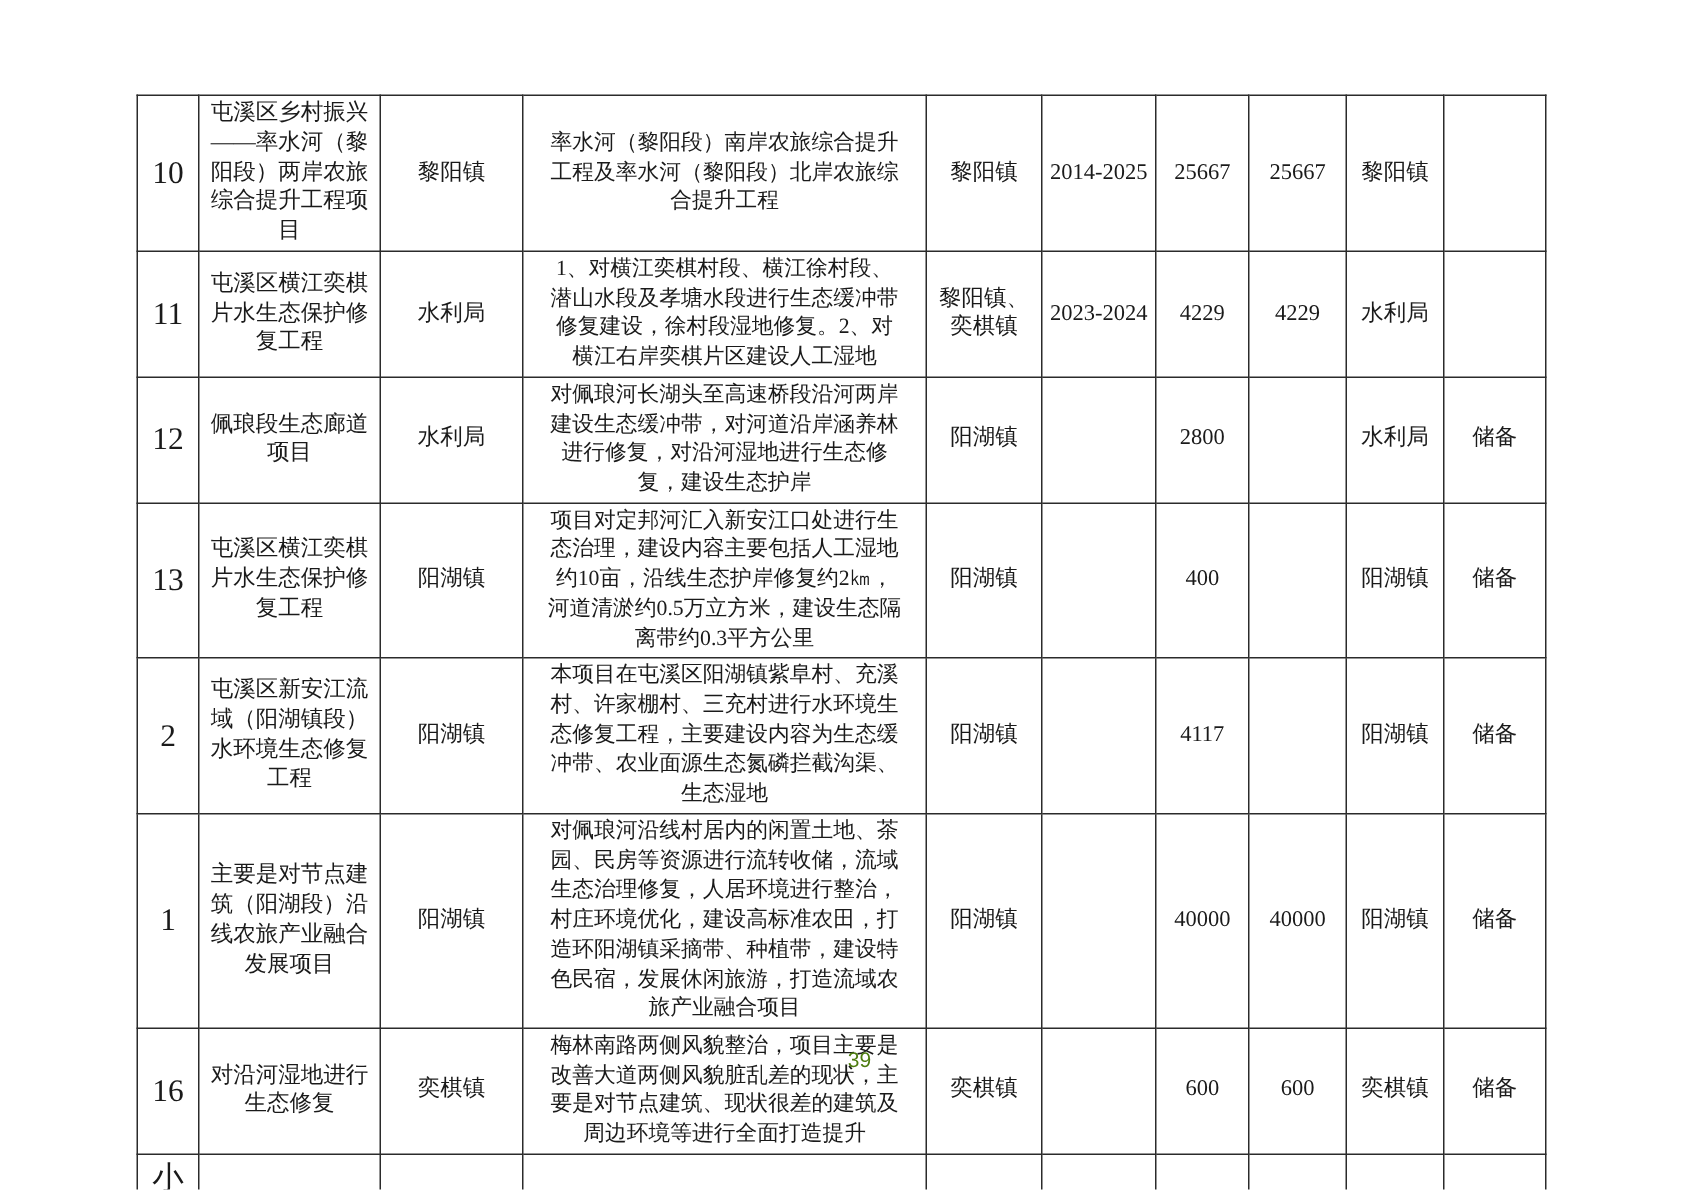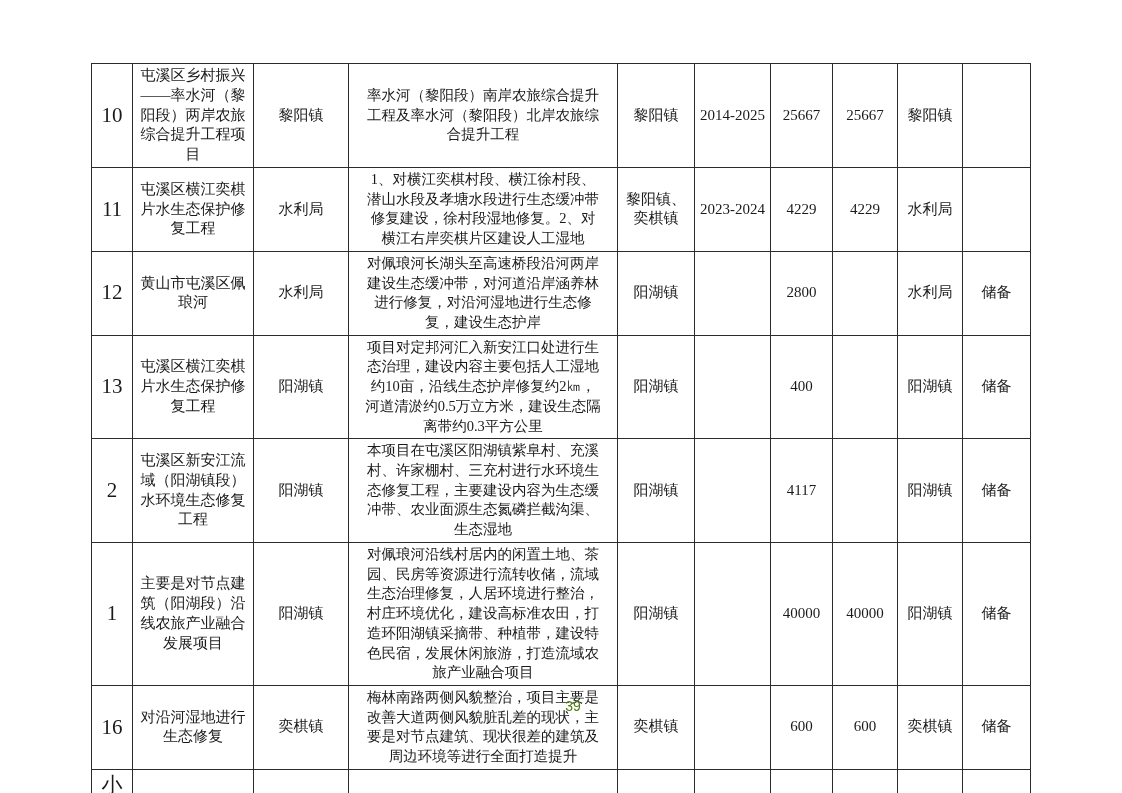--- a/index.html
+++ b/index.html
@@ -99,21 +99,21 @@
           <td class="c-desc">1、对横江奕棋村段、横江徐村段、潜山水段及孝塘水段进行生态缓冲带修复建设，徐村段湿地修复。2、对横江右岸奕棋片区建设人工湿地</td>
           <td class="c-loc">黎阳镇、奕棋镇</td>
           <td class="c-years">2023-2024</td>
           <td class="c-amt1">4229</td>
           <td class="c-amt2">4229</td>
           <td class="c-owner">水利局</td>
           <td class="c-status"></td>
         </tr>
         <tr class="r2">
           <td class="c-no">12</td>
-          <td class="c-name">黄山市屯溪区佩琅河</td>
+          <td class="c-name">佩琅段生态廊道项目</td>
           <td class="c-unit">水利局</td>
           <td class="c-desc">对佩琅河长湖头至高速桥段沿河两岸建设生态缓冲带，对河道沿岸涵养林进行修复，对沿河湿地进行生态修复，建设生态护岸</td>
           <td class="c-loc">阳湖镇</td>
           <td class="c-years"></td>
           <td class="c-amt1">2800</td>
           <td class="c-amt2"></td>
           <td class="c-owner">水利局</td>
           <td class="c-status">储备</td>
         </tr>
         <tr class="r3">

